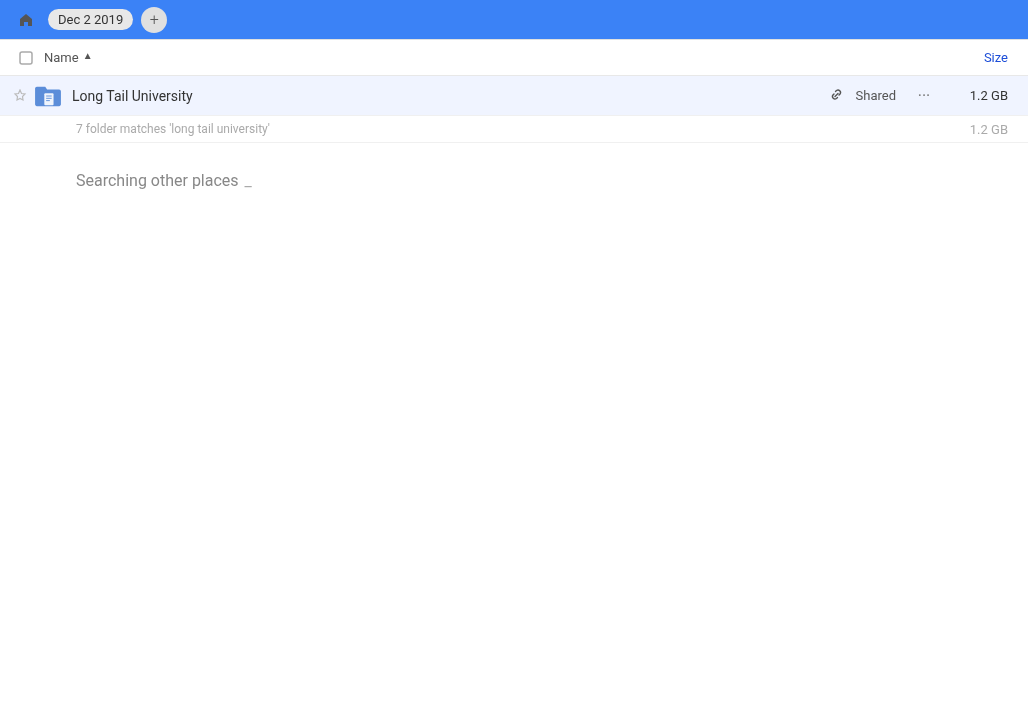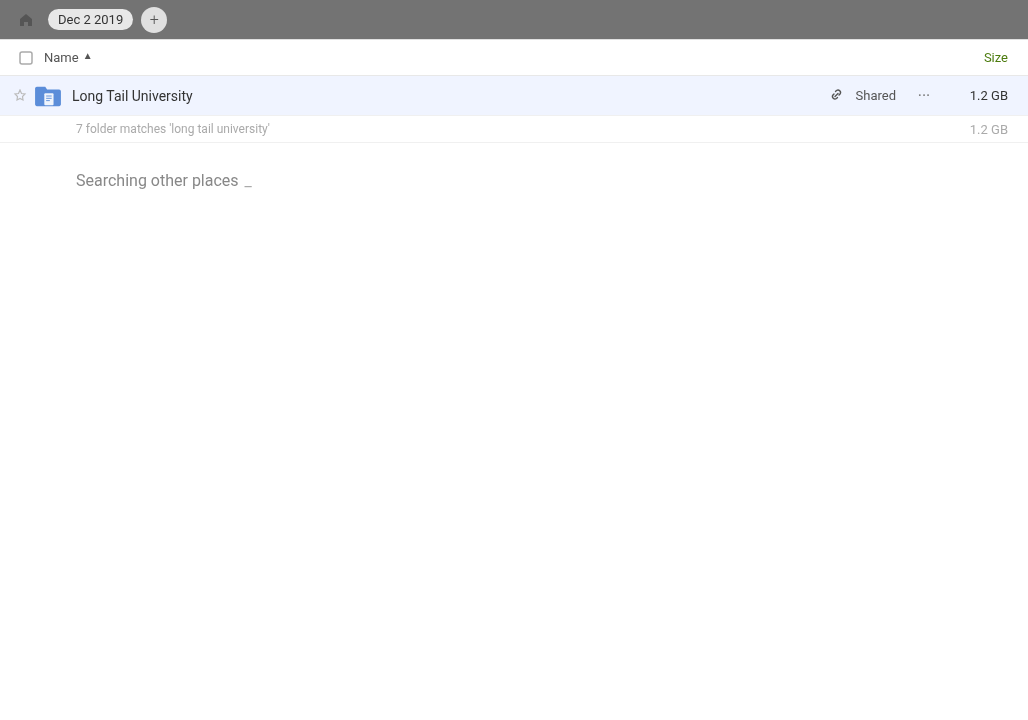--- a/index.html
+++ b/index.html
@@ -17,21 +17,21 @@
       height: 720px;
       overflow: hidden;
     }
 
     
     .top-bar {
       display: flex;
       align-items: center;
       height: 40px;
       padding: 5px 12px;
-      background: #737373;
+      background: #3b82f6;
       border-bottom: 1px solid #e0e0e0;
       gap: 8px;
     }
 
     .home-btn {
       display: flex;
       align-items: center;
       justify-content: center;
       width: 28px;
       height: 28px;
@@ -96,21 +96,21 @@
 
     .sort-arrow {
       font-size: 10px;
       color: #555;
     }
 
     .col-size {
       width: 80px;
       text-align: right;
       font-size: 13px;
-      color: #4d7c0f;
+      color: #1d4ed8;
       padding-right: 12px;
     }
 
     
     .file-row {
       display: flex;
       align-items: center;
       height: 40px;
       padding: 0 8px;
       border-bottom: 1px solid #f0f0f0;

